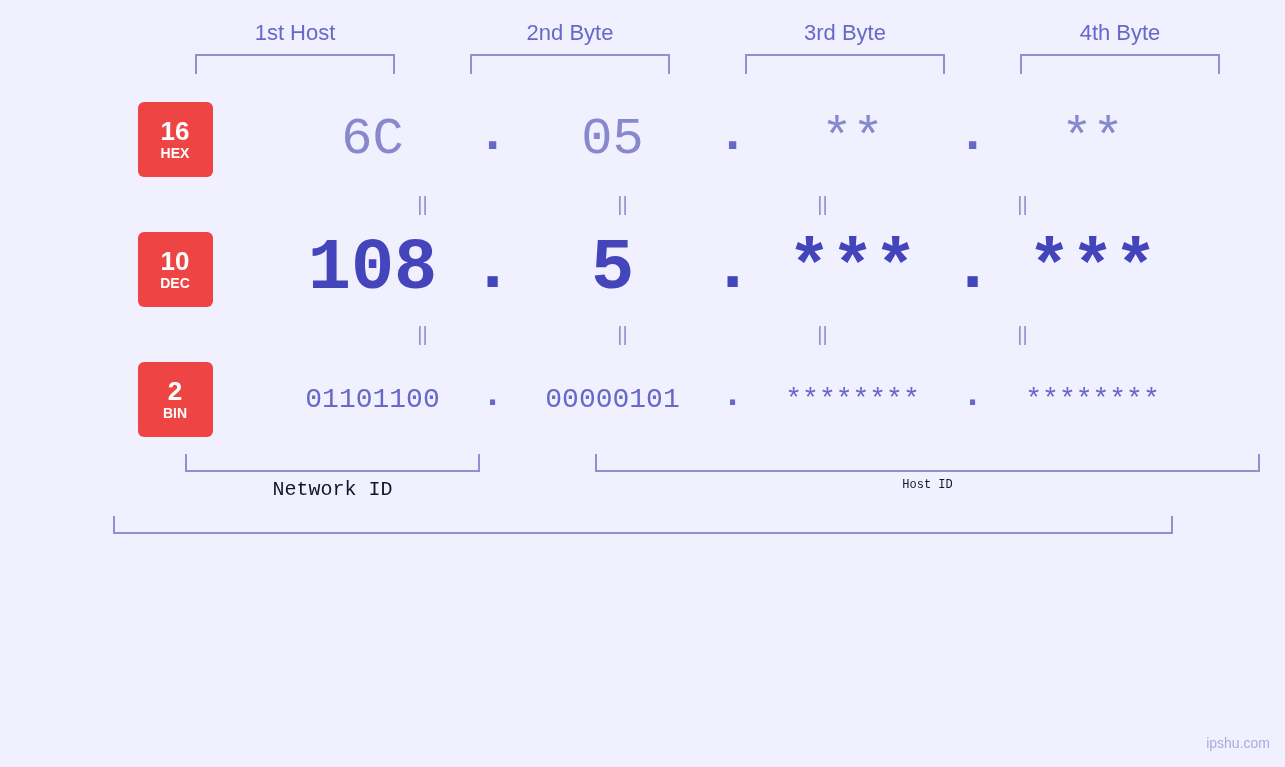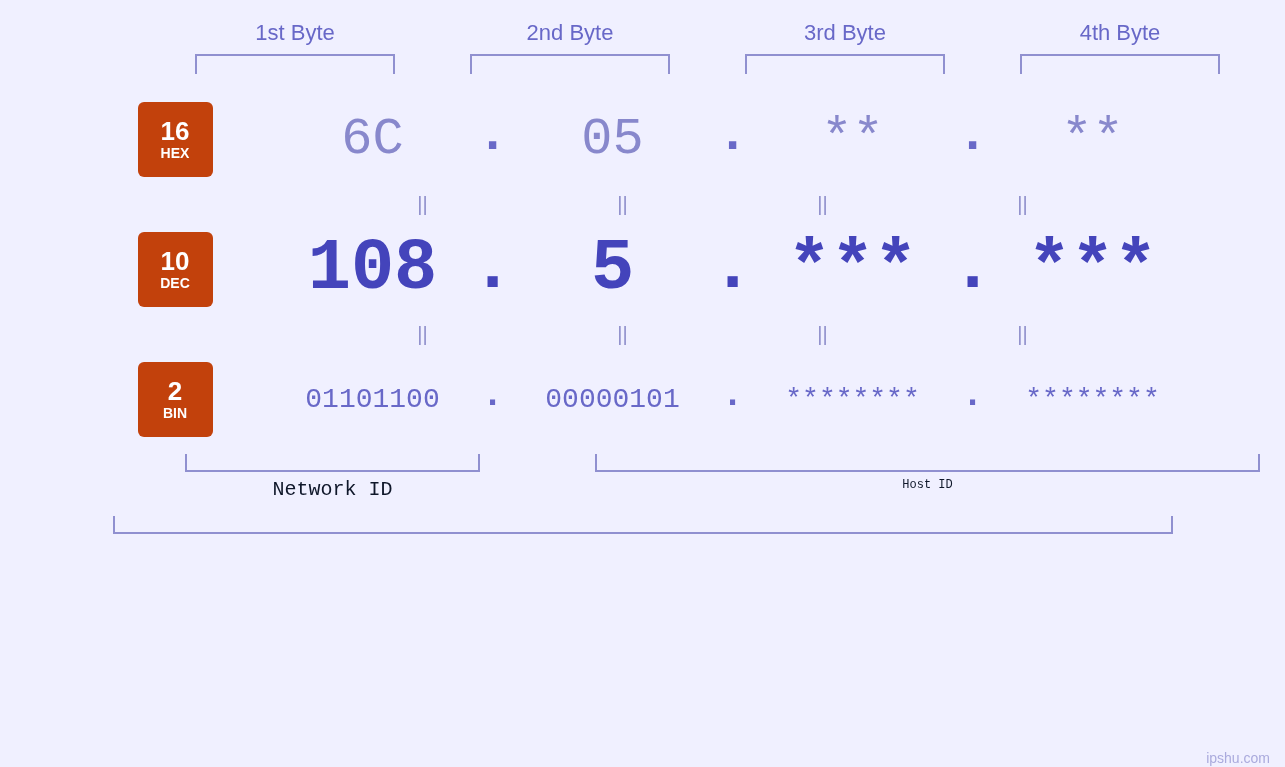--- a/index.html
+++ b/index.html
@@ -64,21 +64,21 @@
       display: flex;
       align-items: center;
       height: 100px;
       position: relative;
     }
 
     
     .badge {
       width: 75px;
       height: 75px;
-      background-color: #c2410c;
+      background-color: #ef4444;
       border-radius: 6px;
       display: flex;
       flex-direction: column;
       align-items: center;
       justify-content: center;
       margin-left: 45px;
       flex-shrink: 0;
     }
 
     .badge-number {
@@ -181,42 +181,42 @@
 
     
     .bottom-section {
       margin-top: 5px;
       width: 1285px;
       position: relative;
     }
 
     .watermark {
       position: absolute;
-      bottom: 1px;
+      bottom: 16px;
       right: 15px;
       color: #aaaadd;
       font-size: 14px;
       font-family: Arial, sans-serif;
     }
 
     
     .dot-container {
       display: flex;
       align-items: center;
       justify-content: center;
       width: 40px;
     }
   </style>
 </head>
 <body>
 
 <div class="main-container">
 
   <div class="byte-headers">
-    <div class="byte-header">1st Byte</div>
+    <div class="byte-header">1st Host</div>
     <div class="byte-header">2nd Byte</div>
     <div class="byte-header">3rd Byte</div>
     <div class="byte-header">4th Byte</div>
   </div>
 
   <div class="top-brackets">
     <div class="bracket-line"></div>
     <div class="bracket-line"></div>
     <div class="bracket-line"></div>
     <div class="bracket-line"></div>

